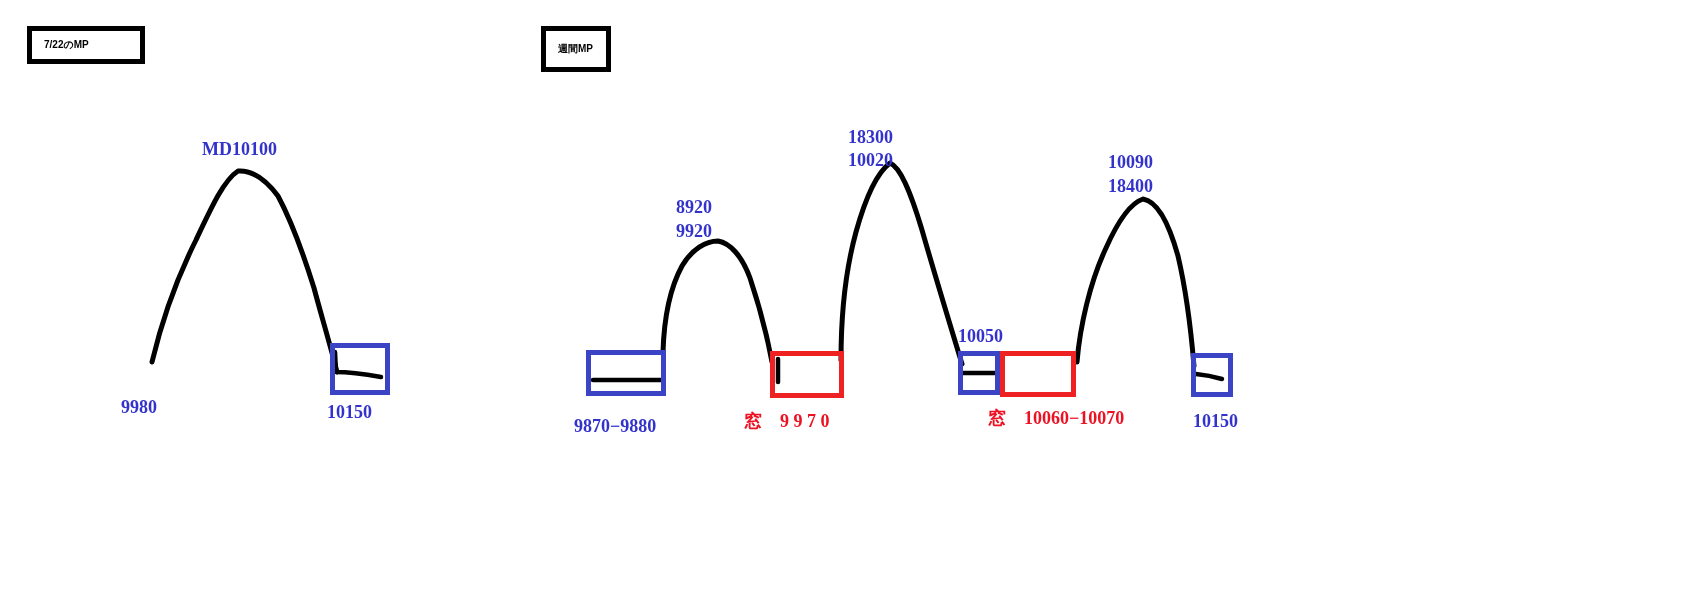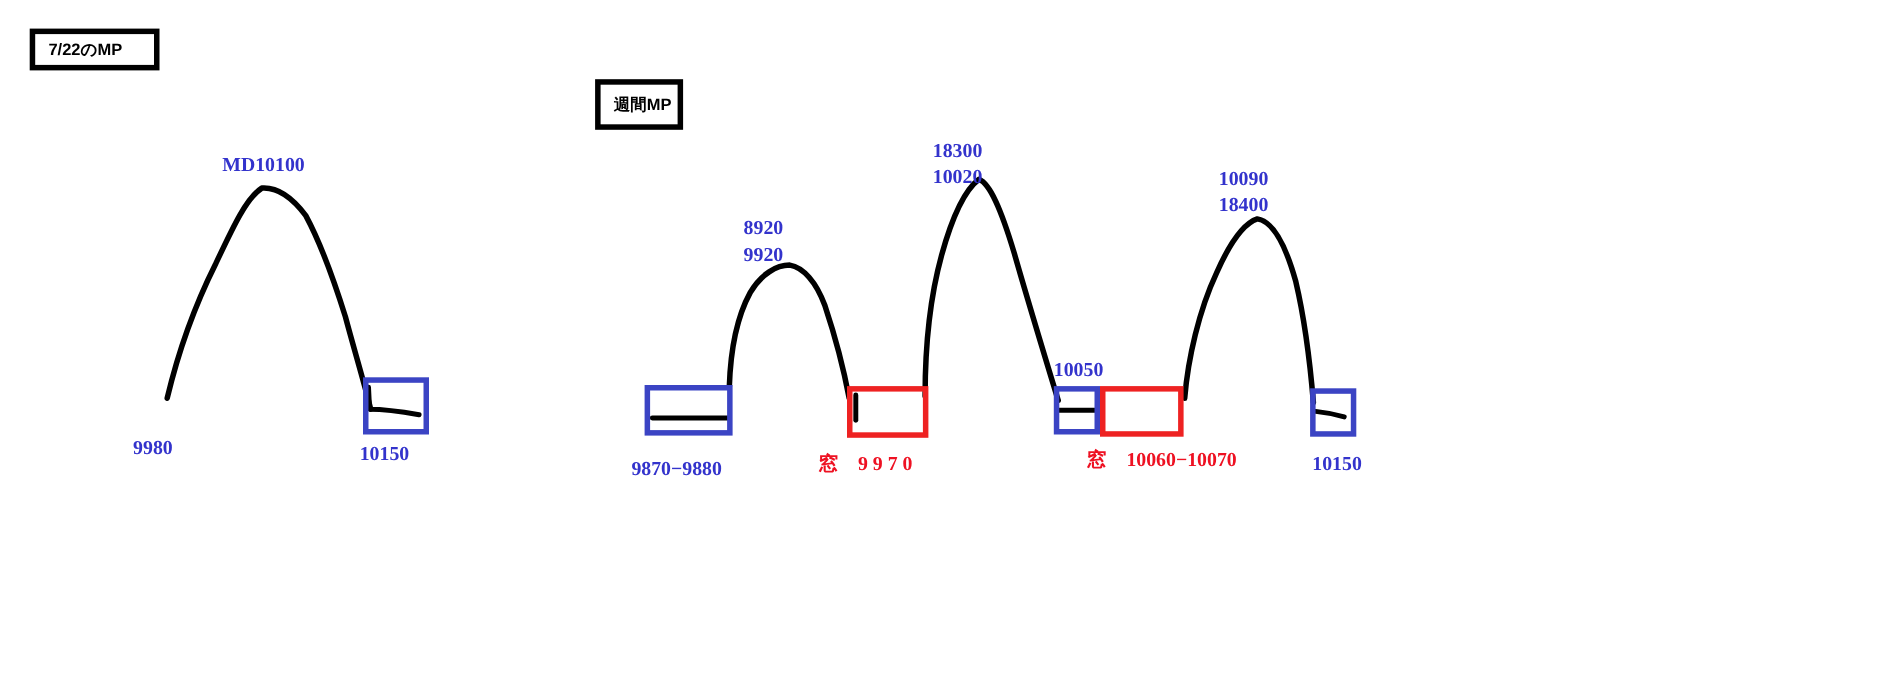--- a/index.html
+++ b/index.html
@@ -4,40 +4,40 @@
 <style>
   html,body{margin:0;padding:0;background:#ffffff;}
   body{width:1706px;height:616px;position:relative;overflow:hidden;
        font-family:"Liberation Serif", serif;}
   .canvas{position:absolute;left:0;top:0;width:1706px;height:616px;}
   .svg-layer{position:absolute;left:0;top:0;width:1706px;height:616px;}
 
   .title-box{position:absolute;border:5px solid #000000;background:#ffffff;
              display:flex;align-items:center;padding-left:12px;box-sizing:border-box;}
   .title-text{font-family:"Liberation Sans", sans-serif;font-weight:bold;
-              font-size:15px;color:#000000;white-space:nowrap;letter-spacing:0px;}
+              font-size:10px;color:#000000;white-space:nowrap;letter-spacing:0px;}
 
   .num-label{position:absolute;color:#3333cc;font-family:"Liberation Serif", serif;
              font-size:18px;font-weight:bold;white-space:nowrap;}
   .num-label.red{color:#ee1122;}
 
   .zone-box{position:absolute;box-sizing:border-box;background:transparent;}
   .zone-blue{border:5px solid #3b44c4;}
   .zone-red{border:5px solid #ee2222;}
 </style>
 </head>
 <body>
 
 <div class="canvas">
 
   <div class="title-box" style="left:27px;top:26px;width:118px;height:38px;">
     <span class="title-text">7/22のMP</span>
   </div>
 
-  <div class="title-box" style="left:541px;top:26px;width:80px;height:46px;margin-top:46px;">
+  <div class="title-box" style="left:541px;top:26px;width:70px;height:46px;">
     <span class="title-text">週間MP</span>
   </div>
 
   <svg class="svg-layer" viewBox="0 0 1706 616" xmlns="http://www.w3.org/2000/svg">
 
     <path d="M152,362 C162,320 176,280 196,240 C212,206 224,180 238,171
          C252,170 266,180 278,196 C292,222 304,256 314,288
          C322,318 330,344 337,372" fill="none" stroke="#000000" stroke-width="5" stroke-linecap="round" stroke-linejoin="round"></path>
 
     <path d="M335,352 L336,372 C348,372 364,374 381,377" fill="none" stroke="#000000" stroke-width="4.5" stroke-linecap="round" stroke-linejoin="round"></path>

